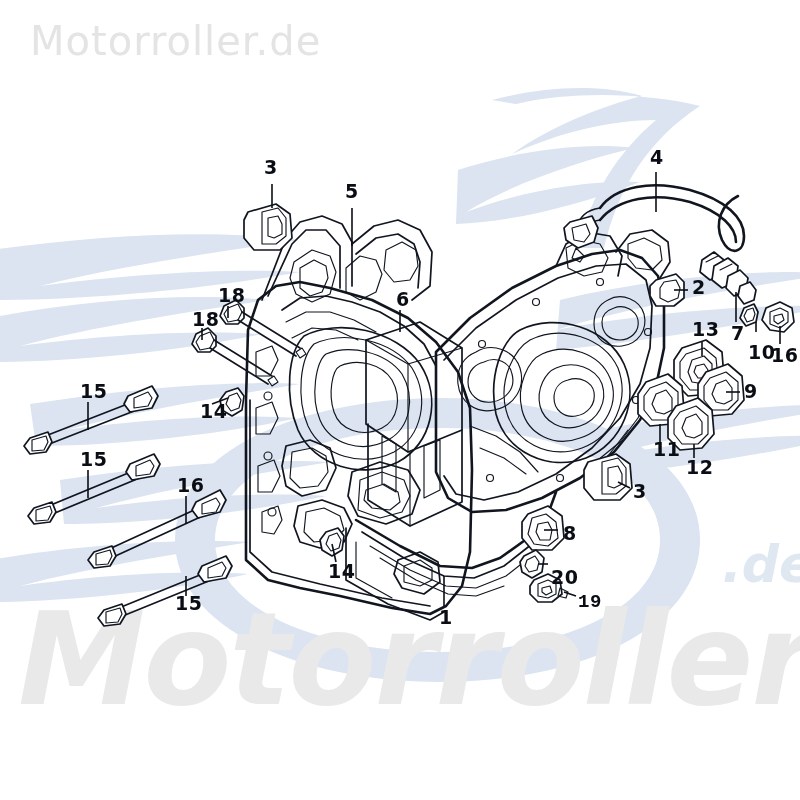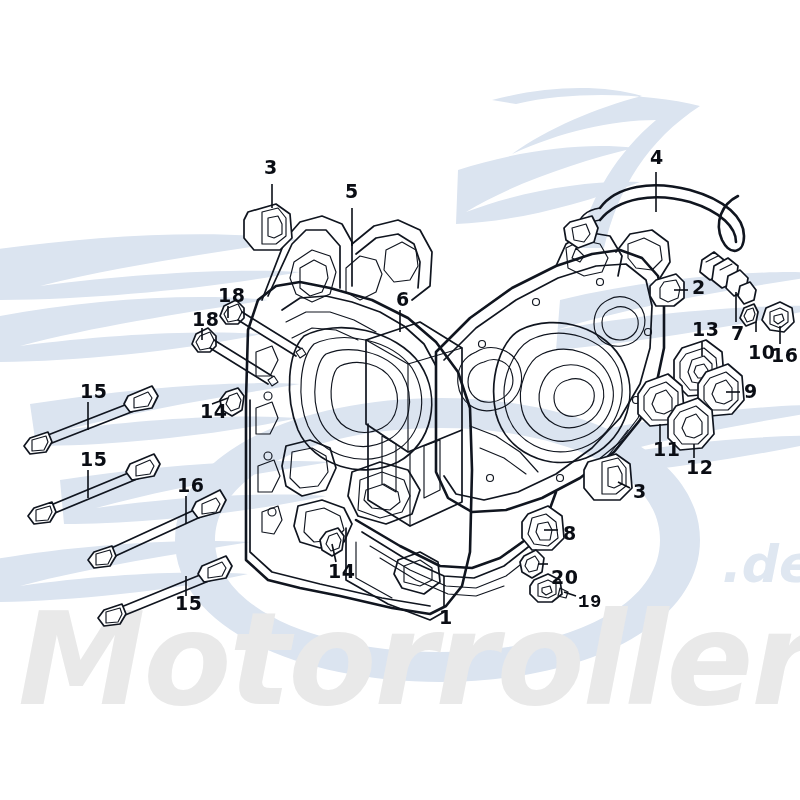--- a/index.html
+++ b/index.html
@@ -144,20 +144,21 @@
       <path d="M600 430 C 700 410, 800 402, 850 406 C 770 420, 680 434, 608 456 C 690 440, 780 434, 846 436
                C 750 458, 660 470, 602 474 Z"></path>
 
       <path d="M492 100 C 546 86, 600 84, 642 96 C 596 108, 548 128, 512 154 C 560 132, 612 120, 656 120
                C 618 152, 590 196, 578 248 L 604 248 C 618 188, 648 140, 700 106 C 650 94, 578 90, 516 104 Z"></path>
       <path d="M458 170 C 520 150, 586 142, 634 148 C 576 162, 512 184, 466 212 C 524 190, 590 180, 640 182
                C 572 208, 508 222, 456 224 Z"></path>
     </g>
   </svg>
 
+  <div class="wm-top-text">Motorroller.de</div>
   <div class="wm-big-text">Motorroller</div>
   <div class="wm-de-text">.de</div>
 
   <svg class="artwork" viewBox="0 0 800 800">
 
     <g>
       <path class="ln-fat" d="M246 400 L246 560 L268 580 L300 588 L340 596 L392 608 L430 614 L446 606
                               L462 586 L470 552 L472 470 L470 408 L458 372 L436 342 L408 318 L372 300
                               L330 288 L300 282 L276 286 L258 300 L248 330 Z"></path>
       <path class="ln" d="M250 400 L250 552 L272 572 L320 584 L382 598 L430 606"></path>

